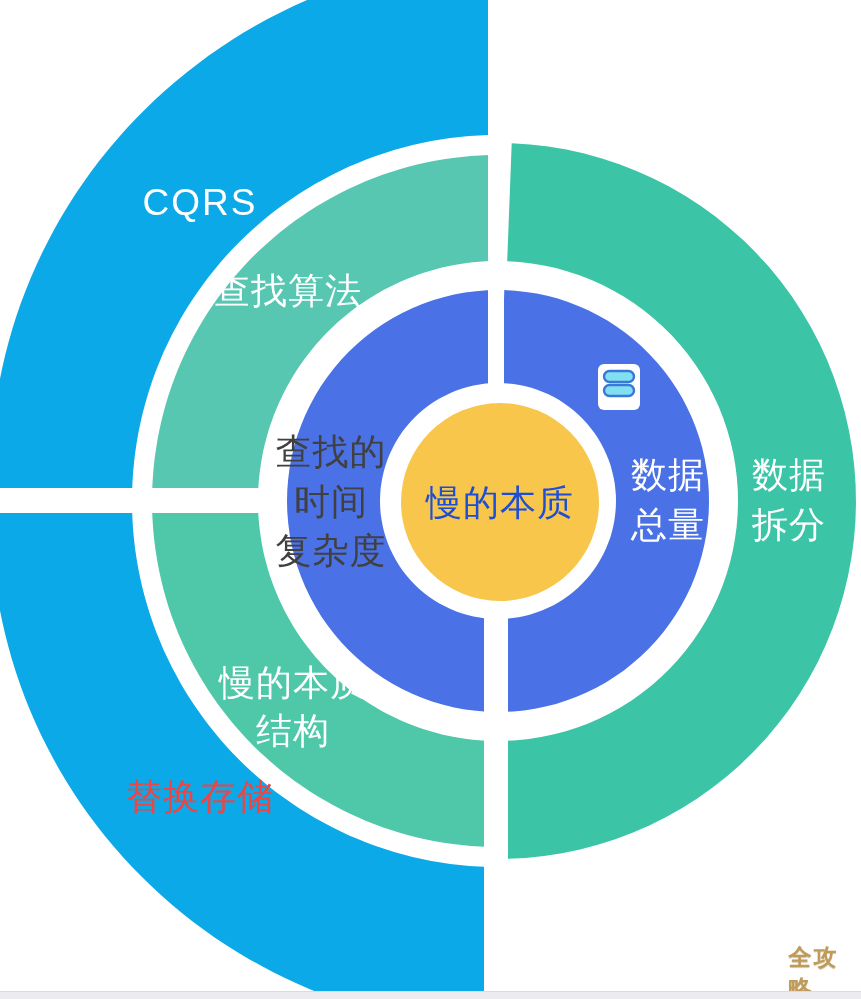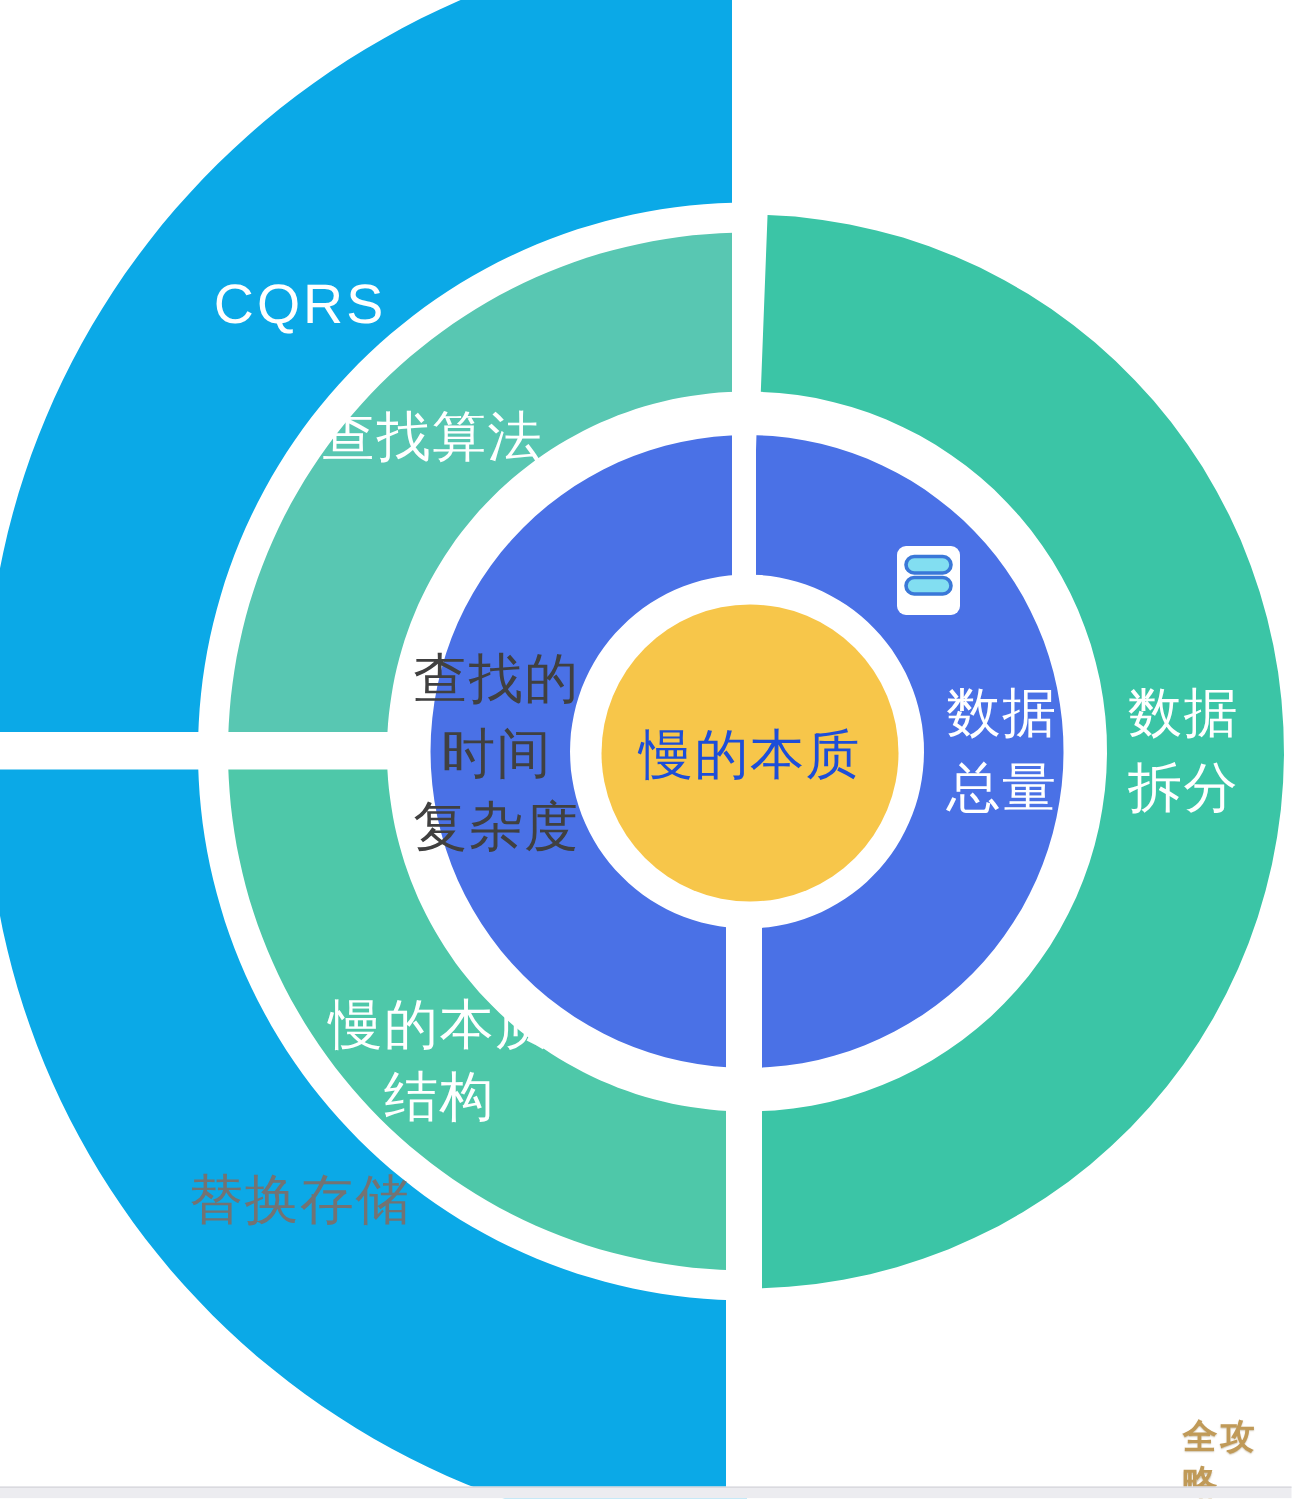--- a/index.html
+++ b/index.html
@@ -90,18 +90,18 @@
 
   <div class="ring-label" style="left: 668px; top: 500px; color: rgb(255, 255, 255);">数据
 总量</div>
 
   <div class="ring-label" style="left: 789px; top: 500px; color: rgb(255, 255, 255);">数据
 拆分</div>
 
   <div class="ring-label" style="left: 293px; top: 707px; line-height: 1.32; color: rgb(255, 255, 255);">慢的本质
 结构</div>
 
-  <div class="ring-label" style="left: 200px; top: 800px; color: #737373;">替换存储</div>
+  <div class="ring-label" style="left: 200px; top: 800px; color: #ef4444; font-family: Liberation Mono, monospace;">替换存储</div>
 
   <div class="watermark" style="left: 818px; top: 973px; color: rgb(192, 154, 88);">全攻略</div>
 
   <div class="bottom-bar"></div>
 </div>
 
 </body></html>

